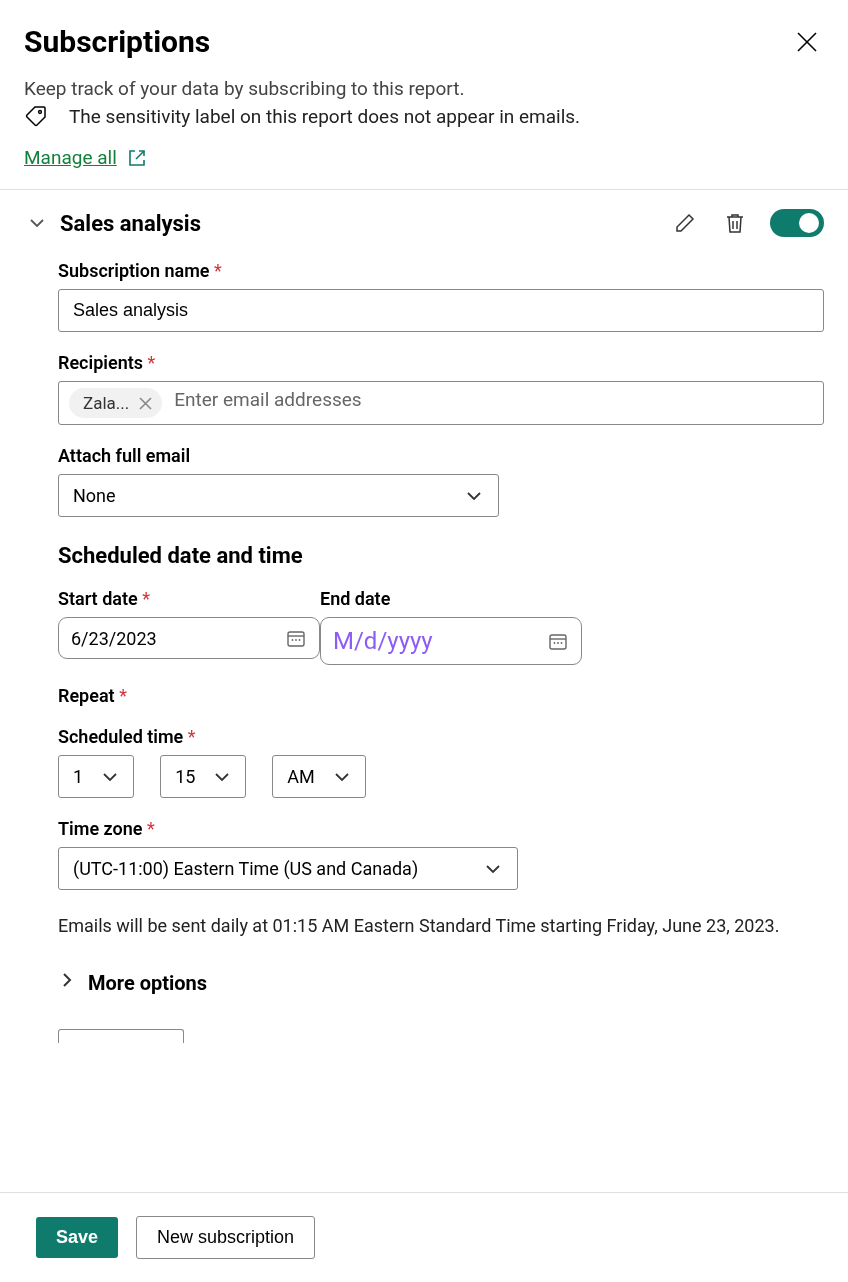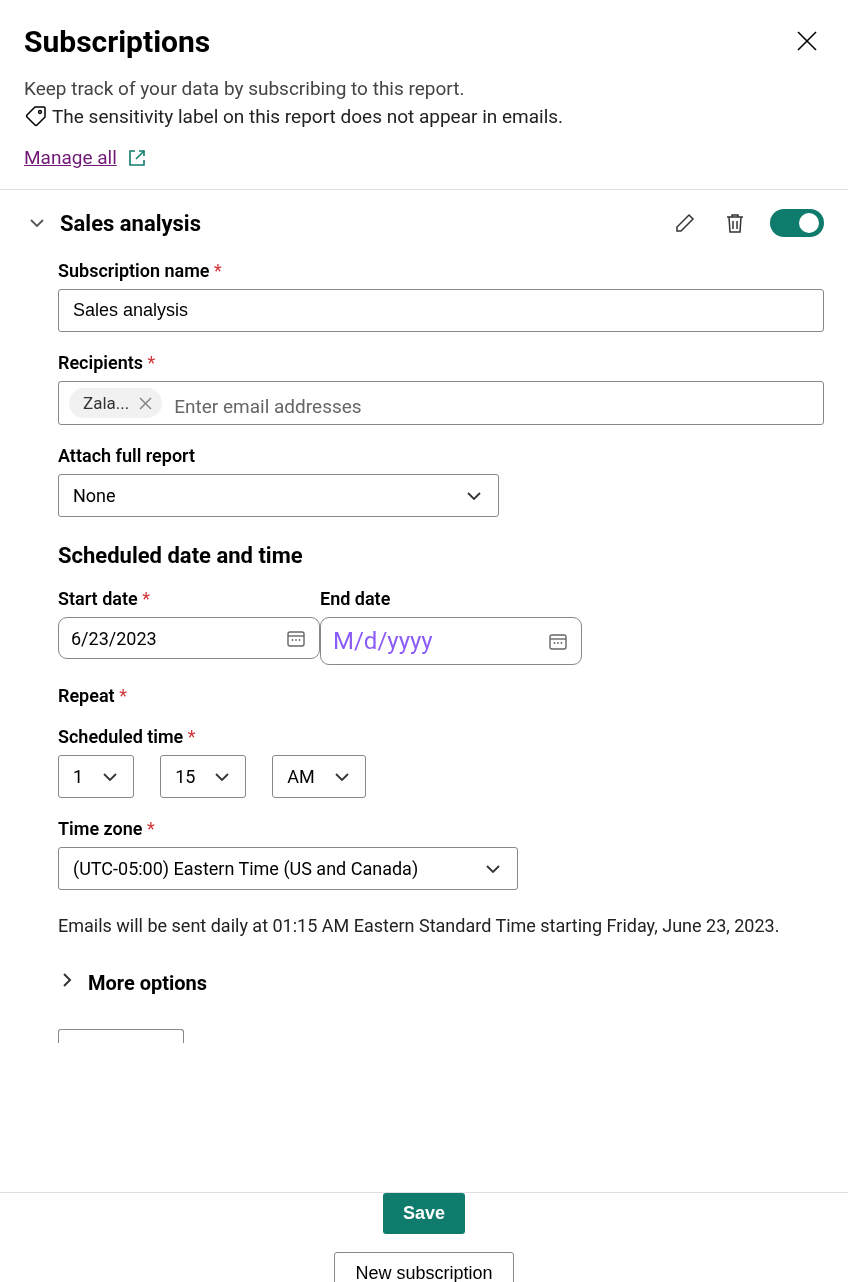--- a/index.html
+++ b/index.html
@@ -12,54 +12,54 @@
     position: relative;
     overflow: hidden;
   }
   .panel {
     padding: 24px 24px 0 24px;
     height: 1192px;
     overflow: hidden;
   }
   .header-row {
     display: flex;
-    align-items: flex-start;
+    align-items: center;
     justify-content: space-between;
     margin-bottom: 8px;
   }
   .title {
     font-size: 30px;
     font-weight: 700;
   }
   .close-btn {
     background: none; border: none; cursor: pointer; padding: 6px;
     line-height: 0;
   }
   .subtitle {
     font-size: 19px;
     color: #444;
     margin-top: 18px;
     margin-bottom: 4px;
   }
   .sens-row {
     display: flex;
     align-items: center;
-    gap: 4px;
+    gap: 21px;
     font-size: 19px;
     color: #222;
     margin-bottom: 18px;
   }
   .sens-row .icon {
     line-height: 0;
   }
   .manage-all {
     display: inline-flex;
     align-items: center;
     gap: 10px;
-    color: #701a75;
+    color: #15803d;
     font-size: 19px;
     text-decoration: underline;
     cursor: pointer;
     margin-bottom: 20px;
   }
   .divider {
     border: none;
     border-top: 1px solid #e0e0e0;
     margin: 0 -24px 0 -24px;
   }
@@ -119,21 +119,21 @@
     align-items: center;
     justify-content: space-between;
     cursor: pointer;
   }
   .select-small { width: 441px; }
   .recipients-box {
     border: 1px solid #888;
     border-radius: 3px;
     padding: 6px 10px;
     display: flex;
-    align-items: flex-end;
+    align-items: flex-start;
     gap: 12px;
   }
   .chip {
     background: #f1f1f1;
     border-radius: 16px;
     padding: 5px 10px 5px 14px;
     display: inline-flex;
     align-items: center;
     gap: 10px;
     font-size: 17px;
@@ -206,21 +206,20 @@
   .footer {
     position: absolute;
     left: 0; right: 0; bottom: 0;
     height: 90px;
     border-top: 1px solid #e0e0e0;
     background: #fff;
     display: flex;
     align-items: center;
     gap: 18px;
     padding: 0 36px;
-    flex-direction: column;
   }
   .btn {
     font-size: 18px;
     padding: 10px 20px;
     border-radius: 3px;
     cursor: pointer;
   }
   .btn-primary {
     background: #0F7B6C;
     color: #fff;
@@ -316,21 +315,21 @@
         <span class="chip-x">
           <svg width="13" height="13" viewBox="0 0 13 13" fill="none" stroke="#888" stroke-width="1.6">
               <line x1="1" y1="1" x2="12" y2="12"></line>
               <line x1="12" y1="1" x2="1" y2="12"></line>
             </svg>
         </span>
       </span>
       <span class="recipients-ph">Enter email addresses</span>
     </div>
 
-    <div class="field-label">Attach full report</div>
+    <div class="field-label">Attach full email</div>
     <div class="select-box select-small">
       <span>None</span>
       <svg width="20" height="20" viewBox="0 0 20 20" fill="none" stroke="#333" stroke-width="1.8">
           <polyline points="4,7 10,13 16,7"></polyline>
         </svg>
     </div>
 
     <div class="section-subtitle">Scheduled date and time</div>
 
     <div class="row">
@@ -389,21 +388,21 @@
         <svg width="18" height="18" viewBox="0 0 18 18" fill="none" stroke="#333" stroke-width="1.8">
             <polyline points="3,6 9,12 15,6"></polyline>
           </svg>
       </div>
     </div>
 
     <div class="field-label">
       <span>Time zone</span> <span class="req">*</span>
     </div>
     <div class="select-box tz-box">
-      <span>(UTC-05:00) Eastern Time (US and Canada)</span>
+      <span>(UTC-11:00) Eastern Time (US and Canada)</span>
       <svg width="20" height="20" viewBox="0 0 20 20" fill="none" stroke="#333" stroke-width="1.8">
           <polyline points="4,7 10,13 16,7"></polyline>
         </svg>
     </div>
 
     <p class="summary">Emails will be sent daily at 01:15 AM Eastern Standard Time starting Friday, June 23, 2023.</p>
 
     <div class="more-options">
       <svg width="18" height="18" viewBox="0 0 18 18" fill="none" stroke="#333" stroke-width="2">
           <polyline points="6,3 12,9 6,15"></polyline>

